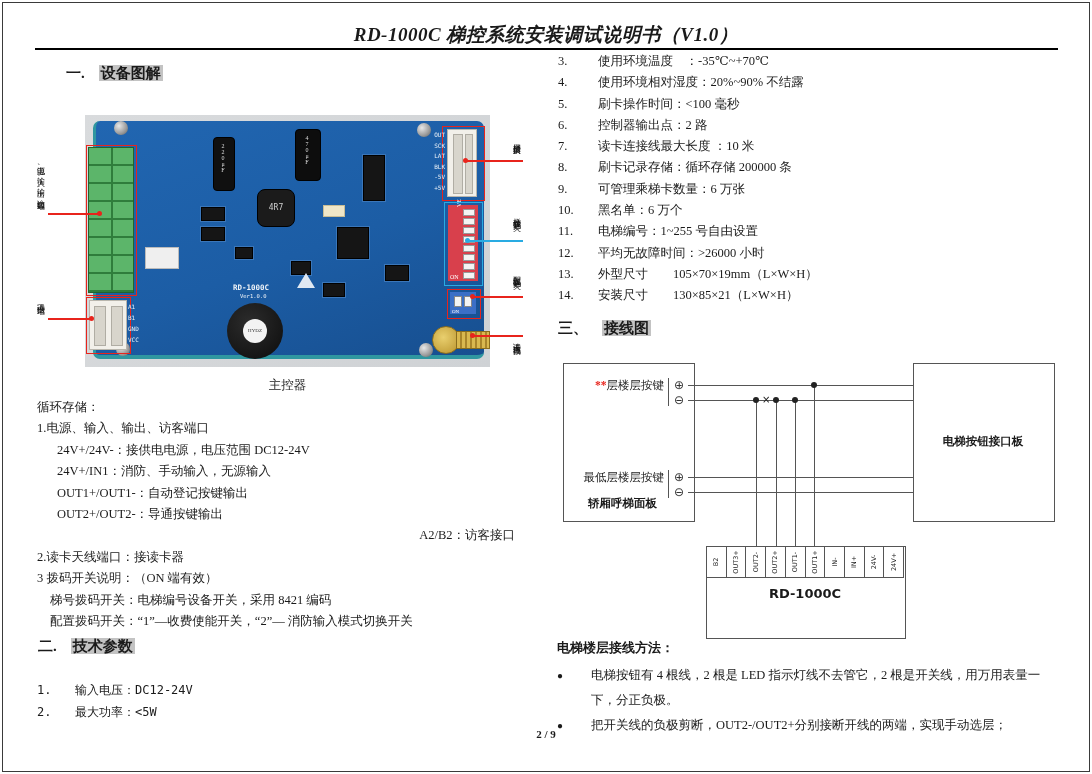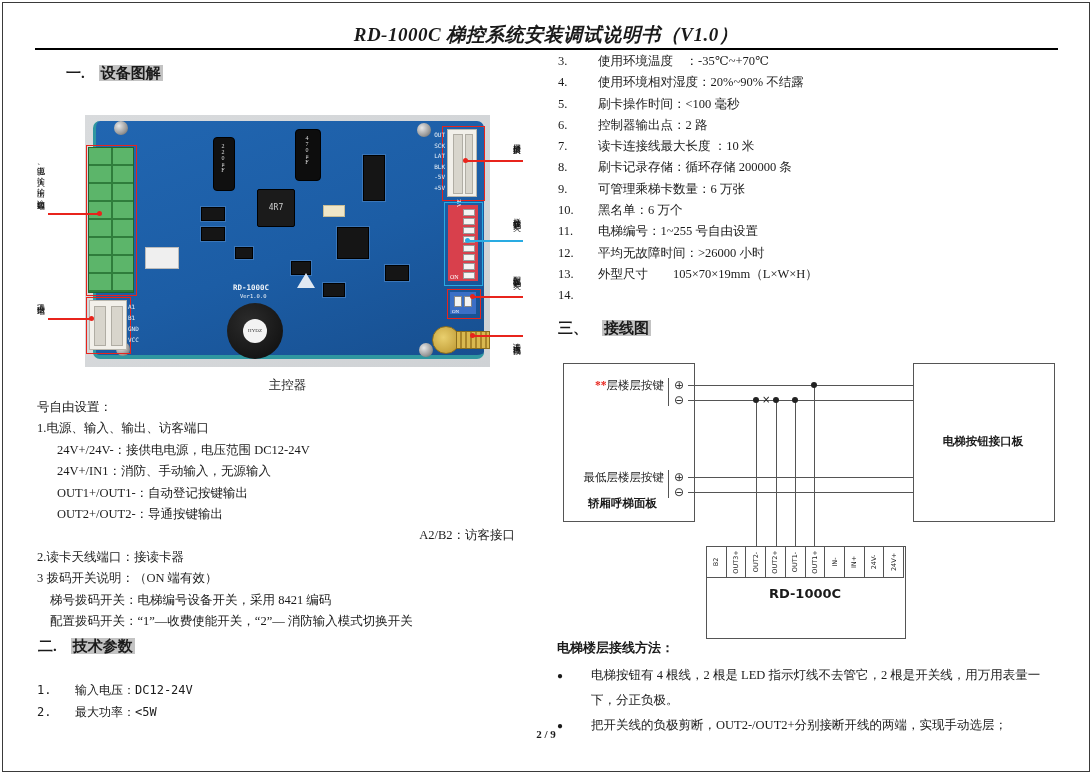--- a/index.html
+++ b/index.html
@@ -161,21 +161,21 @@
     <div class="abs" style="left:142px;top:188px;width:56px;height:56px;border-radius:50%;background:radial-gradient(circle at 40% 35%,#2c2c2c,#0c0c0c);">
       <div class="abs" style="left:16px;top:16px;width:24px;height:24px;border-radius:50%;background:#f3f3f3;text-align:center;font-size:5px;line-height:24px;color:#333;">HYDZ</div>
     </div>
 
     <div class="abs" style="left:128px;top:22px;width:20px;height:52px;background:#101010;border-radius:4px;border:1px solid #000;">
       <span class="abs vtext" style="left:6px;top:5px;color:#ddd;font-size:6px;">220μF</span>
     </div>
     <div class="abs" style="left:210px;top:14px;width:24px;height:50px;background:#0d0d0d;border-radius:4px;border:1px solid #000;">
       <span class="abs vtext" style="left:8px;top:5px;color:#ddd;font-size:6px;">470μF</span>
     </div>
-    <div class="abs" style="left:172px;top:74px;width:36px;height:36px;background:#1b1b1b;border-radius:2px;border:1px solid #000;text-align:center;line-height:36px;color:#cfcfcf;font-size:8px;font-family:'DejaVu Sans Mono',monospace;">4R7</div>
+    <div class="abs" style="left:172px;top:74px;width:36px;height:36px;background:#1b1b1b;border-radius:8px;border:1px solid #000;text-align:center;line-height:36px;color:#cfcfcf;font-size:8px;font-family:'DejaVu Sans Mono',monospace;">4R7</div>
     <div class="chip" style="left:252px;top:112px;width:30px;height:30px;"></div>
     <div class="chip" style="left:278px;top:40px;width:20px;height:44px;"></div>
     <div class="chip" style="left:116px;top:92px;width:22px;height:12px;"></div>
     <div class="chip" style="left:116px;top:112px;width:22px;height:12px;"></div>
     <div class="chip" style="left:150px;top:132px;width:16px;height:10px;"></div>
     <div class="chip" style="left:206px;top:146px;width:18px;height:12px;"></div>
     <div class="chip" style="left:238px;top:168px;width:20px;height:12px;"></div>
     <div class="chip" style="left:300px;top:150px;width:22px;height:14px;"></div>
     <div class="abs" style="left:60px;top:132px;width:32px;height:20px;background:#efefef;border:1px solid #bbb;"></div>
     <div class="abs" style="left:238px;top:90px;width:20px;height:10px;background:#efe6c8;border:1px solid #c9bd95;"></div>
@@ -205,21 +205,21 @@
   <div class="callout-label" style="left:512px;top:270px;height:62px;">配置拨码开关</div>
 
   <div class="callout-line" style="left:472px;top:335px;width:51px;"></div>
   <div class="callout-dot" style="left:470px;top:333px;"></div>
   <div class="callout-label" style="left:512px;top:336px;height:62px;">读卡天线接口</div>
 
   <div class="caption">主控器</div>
 
   <div class="ports">
 
-  <div class="ln">号自由设置：</div>
+  <div class="ln">循环存储：</div>
       <div class="ln">1.电源、输入、输出、访客端口</div>
       <div class="ln" style="padding-left: 20px;">24V+/24V-：接供电电源，电压范围 DC12-24V</div>
       <div class="ln" style="padding-left: 20px;">24V+/IN1：消防、手动输入，无源输入</div>
       <div class="ln" style="padding-left: 20px;">OUT1+/OUT1-：自动登记按键输出</div>
       <div class="ln" style="padding-left: 20px;">OUT2+/OUT2-：导通按键输出</div>
       <div class="ln" style="padding-left: 20px; text-align: right;">A2/B2：访客接口</div>
       <div class="ln">2.读卡天线端口：接读卡器</div>
       <div class="ln">3 拨码开关说明：（ON 端有效）</div>
       <div class="ln" style="padding-left: 13px;">梯号拨码开关：电梯编号设备开关，采用 8421 编码</div>
       <div class="ln" style="padding-left: 13px;">配置拨码开关：“1”—收费使能开关，“2”— 消防输入模式切换开关</div>
@@ -293,20 +293,21 @@
         <span>平均无故障时间：&gt;26000 小时</span>
       </div>
 
       <div class="ln">
         <span class="n">13.</span>
         <span>外型尺寸　　105×70×19mm（L×W×H）</span>
       </div>
 
       <div class="ln">
         <span class="n">14.</span>
+        <span>安装尺寸　　130×85×21（L×W×H）</span>
       </div>
     </div>
 
   <div class="sec-head" style="left:558px;top:319px;">
     <span class="sec-num">三、</span><span class="hl">接线图</span>
   </div>
 
   <div class="diag">
     <div class="dbox" style="left:7px;top:5px;width:130px;height:157px;"></div>
     <div class="dbox" style="left:357px;top:5px;width:140px;height:157px;"></div>

